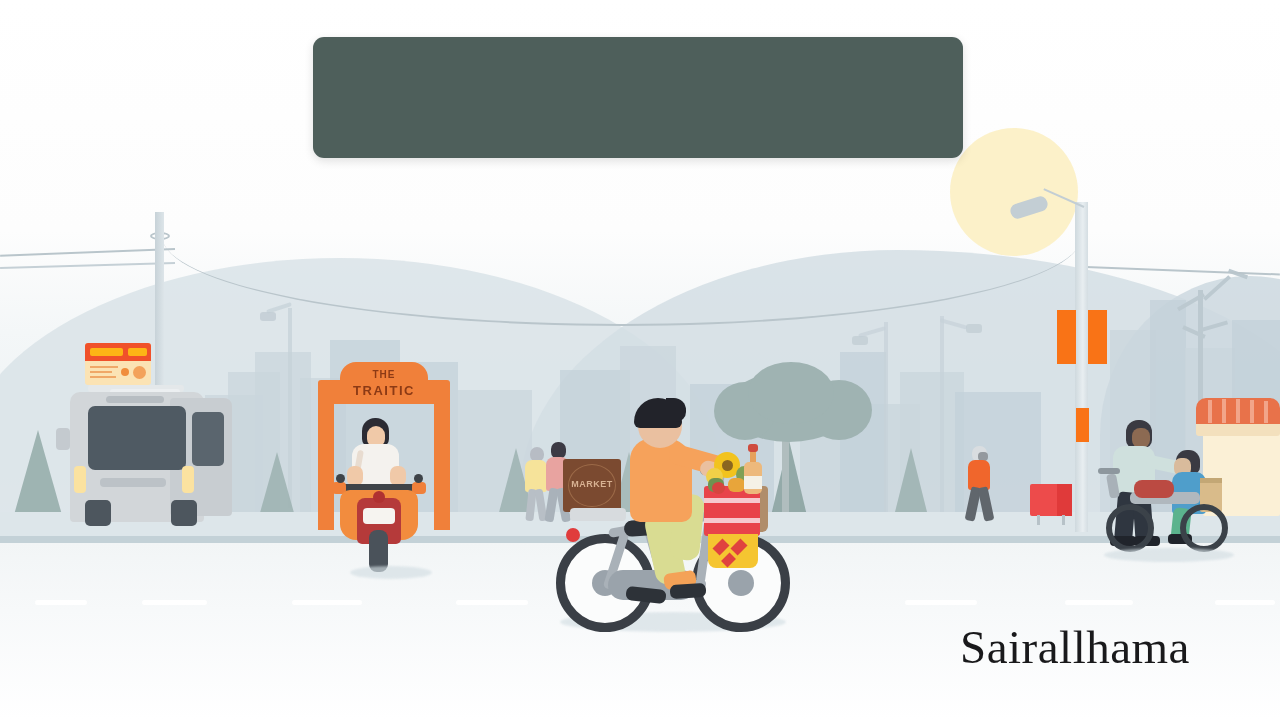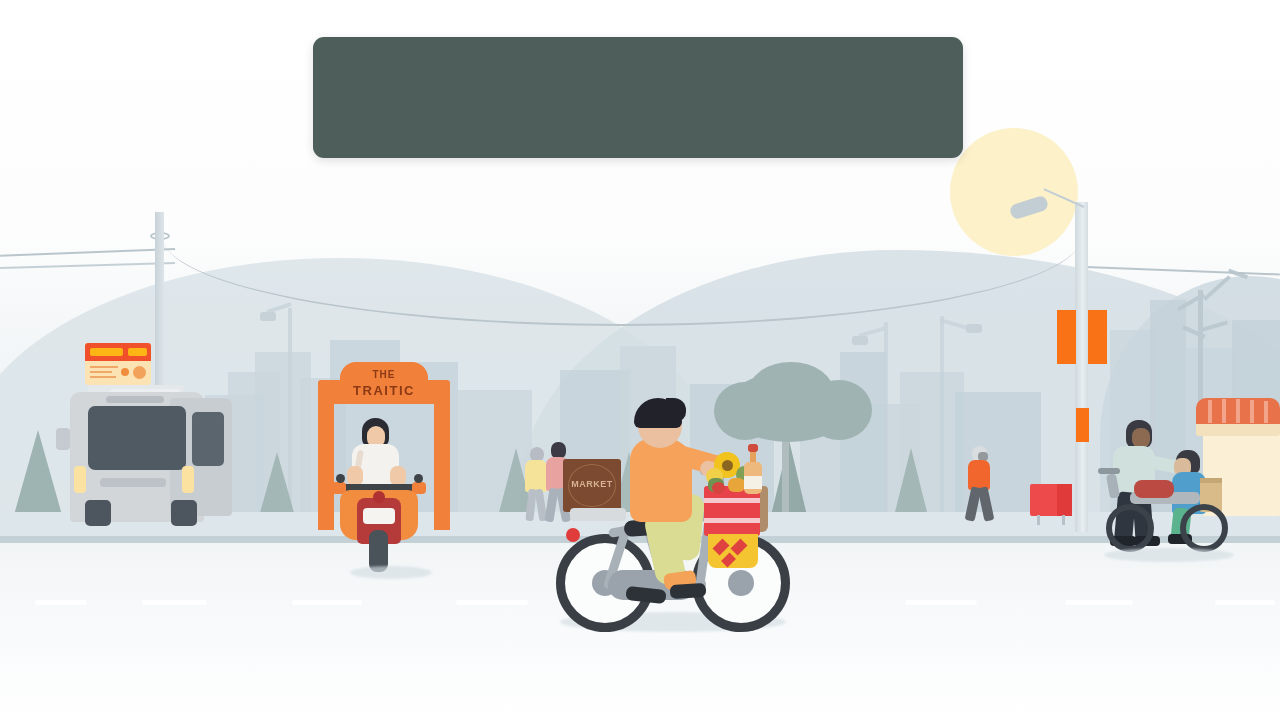--- a/index.html
+++ b/index.html
@@ -454,14 +454,15 @@
     <div class="px" style="left:1108px;top:474px;width:10px;height:24px;background:#a8b1b8;border-radius:4px;transform:rotate(-10deg);"></div>
     <div class="px" style="left:1098px;top:468px;width:22px;height:6px;background:#8d979e;border-radius:3px;"></div>
   </div>
 
   <div class="road-shadow" style="left:350px;top:566px;width:82px;height:13px;"></div>
   <div class="road-shadow" style="left:1104px;top:548px;width:130px;height:14px;"></div>
 
   <div id="banner">
   </div>
 
+  <div id="logo">Sairallhama</div>
 
 </div>
 
 </body></html>

